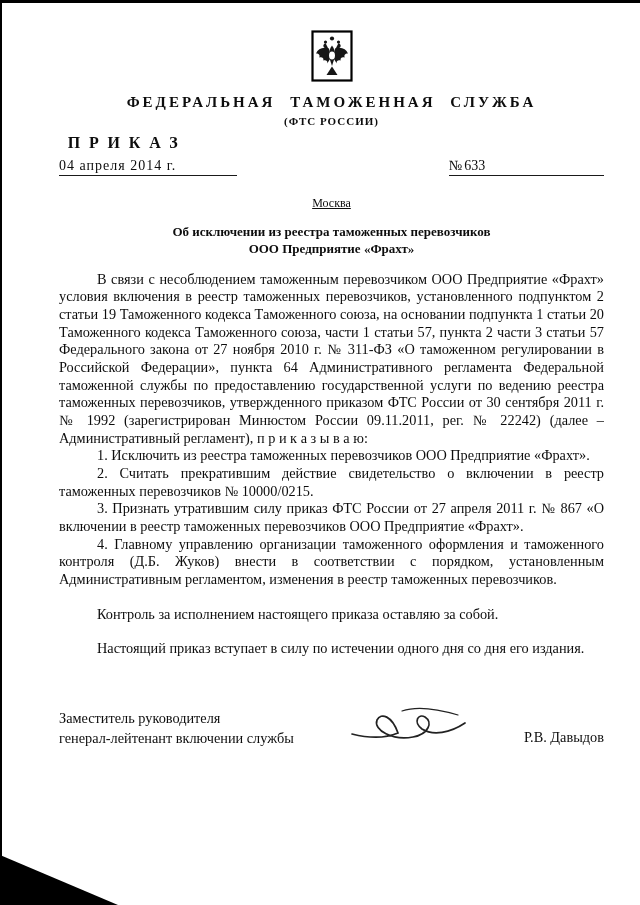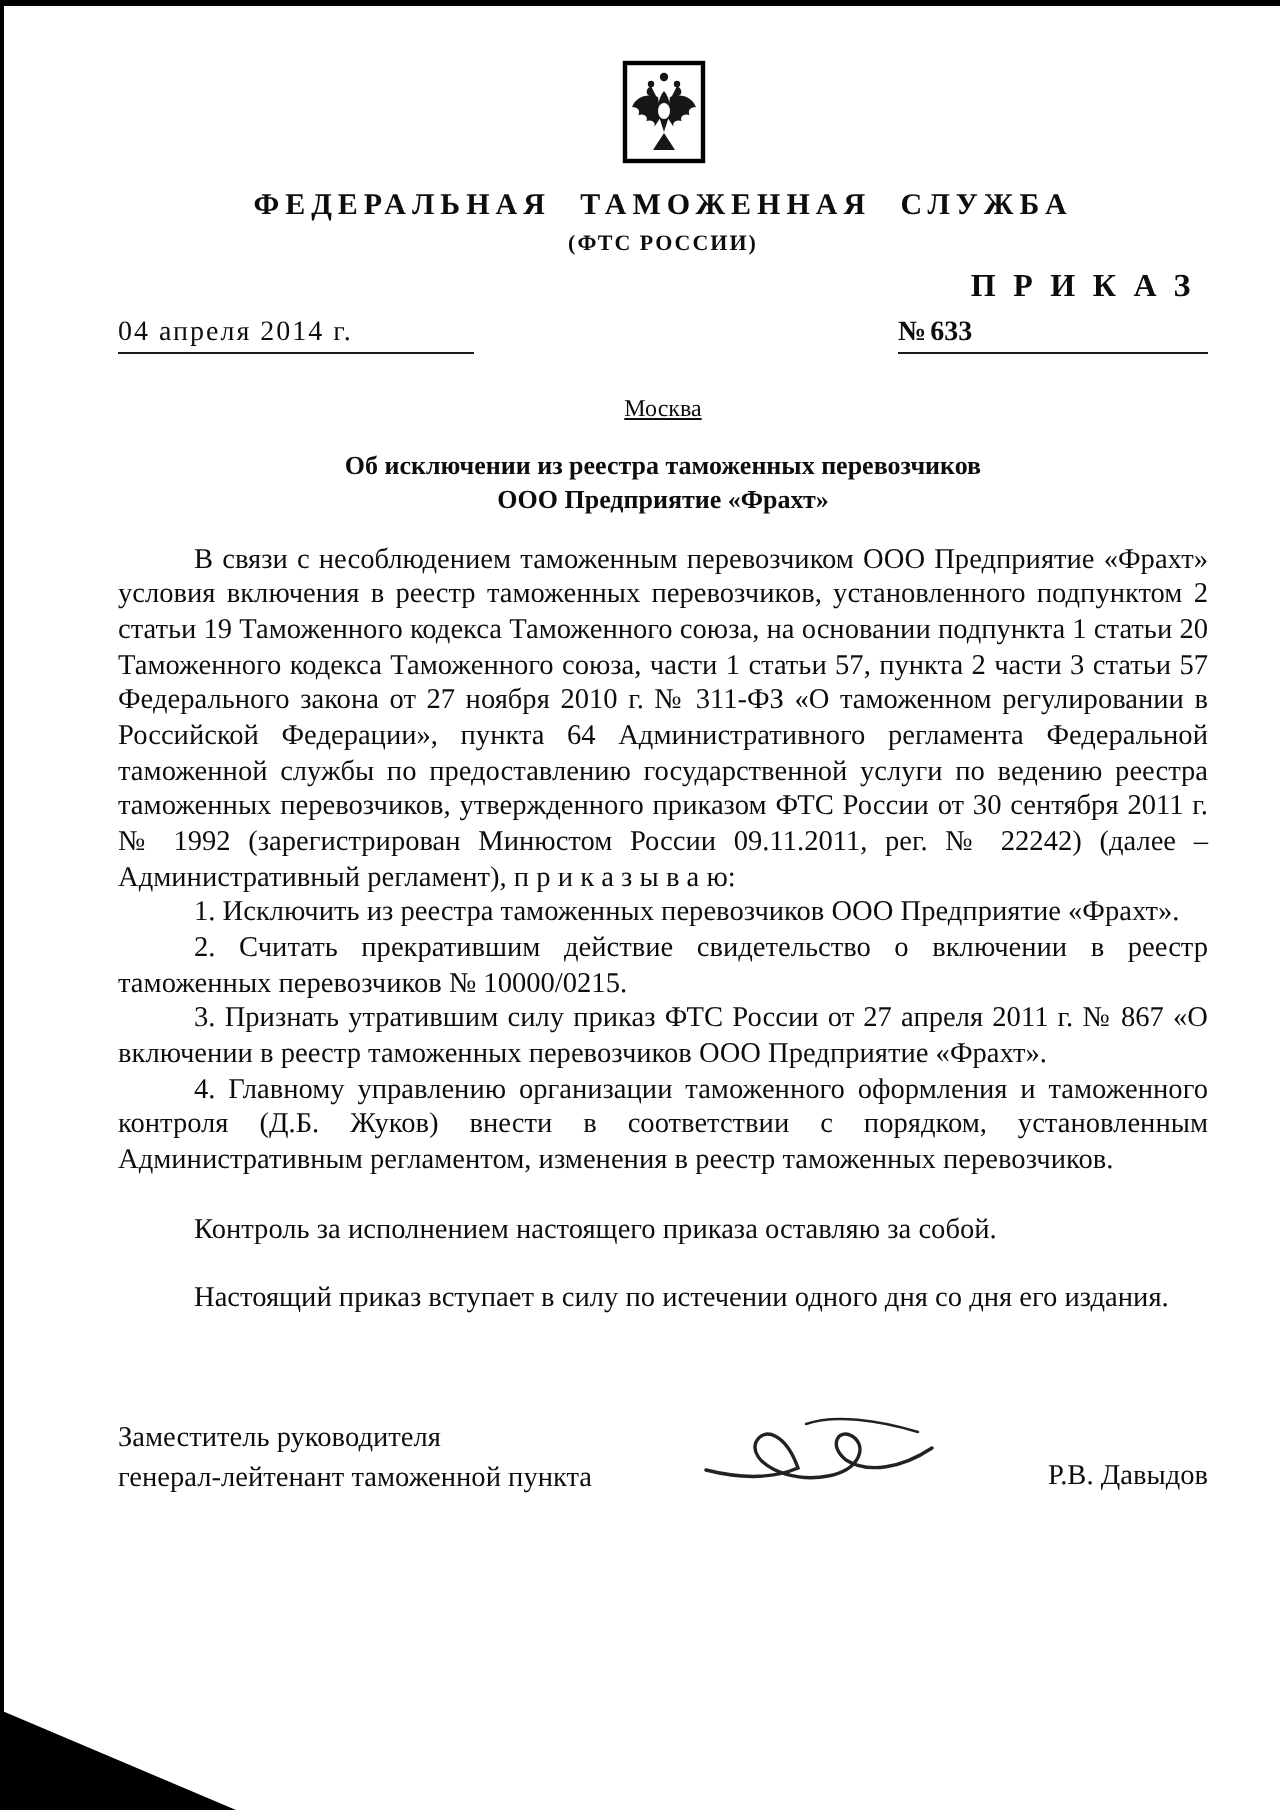--- a/index.html
+++ b/index.html
@@ -27,35 +27,34 @@
   .emblem-wrap{text-align:center;margin-bottom:8px;}
   .org-name{
     text-align:center;font-weight:bold;font-size:15px;
     letter-spacing:3px;word-spacing:8px;margin-top:6px;
   }
   .org-abbr{
     text-align:center;font-weight:bold;font-size:11px;
     letter-spacing:1px;margin-top:4px;
   }
   .doc-type{
-    text-align:right;font-weight:bold;font-size:16px;
+    text-align:left;font-weight:bold;font-size:16px;
     letter-spacing:0.55em;text-indent:0.55em;margin-top:7px;
   }
   .req-row{
     display:flex;justify-content:space-between;align-items:flex-end;
     margin-top:6px;font-size:14px;
   }
   .req-date{
     width:178px;border-bottom:1.5px solid #1a1a1a;
     letter-spacing:1px;padding-bottom:1px;
   }
   .req-num{
     width:155px;border-bottom:1.5px solid #1a1a1a;
     padding-bottom:1px;
-    font-weight:bold;
   }
   .req-num .num-label{margin-right:2px;}
   .city{text-align:center;font-size:12px;margin-top:20px;text-decoration:underline;}
   .doc-title{
     text-align:center;font-weight:bold;font-size:13px;
     line-height:1.3;margin-top:13px;
   }
   .body-block{margin-top:13px;}
   .para{
     font-size:14.3px;line-height:1.235;
@@ -125,21 +124,21 @@
       <p class="para">2. Считать прекратившим действие свидетельство о включении в реестр таможенных перевозчиков № 10000/0215.</p>
       <p class="para">3. Признать утратившим силу приказ ФТС России от 27 апреля 2011 г. № 867 «О включении в реестр таможенных перевозчиков ООО Предприятие «Фрахт».</p>
       <p class="para">4. Главному управлению организации таможенного оформления и таможенного контроля (Д.Б. Жуков) внести в соответствии с порядком, установленным Административным регламентом, изменения в реестр таможенных перевозчиков.</p>
       <p class="para gap-before">Контроль за исполнением настоящего приказа оставляю за собой.</p>
       <p class="para gap-before">Настоящий приказ вступает в силу по истечении одного дня со дня его издания.</p>
     </div>
 
     <div class="sig-row">
       <div class="sig-left">
         <div>Заместитель руководителя</div>
-        <div>генерал-лейтенант таможенной пункта</div>
+        <div>генерал-лейтенант включении службы</div>
       </div>
       <div class="sig-script">
         <svg viewBox="0 0 130 50" width="130" height="50" aria-hidden="true">
           <path d="M8 32 C 24 36, 40 37, 54 31 C 48 14, 37 10, 33 18 C 29 28, 49 39, 69 35 C 85 32, 89 20, 81 15 C 74 11, 69 20, 78 27 C 89 34, 106 31, 121 21" fill="none" stroke="#222" stroke-width="1.7" stroke-linecap="round"></path>
           <path d="M58 9 C 72 4, 94 7, 114 13" fill="none" stroke="#222" stroke-width="1.2" stroke-linecap="round"></path>
         </svg>
       </div>
       <div class="sig-name">Р.В. Давыдов</div>
     </div>
 

